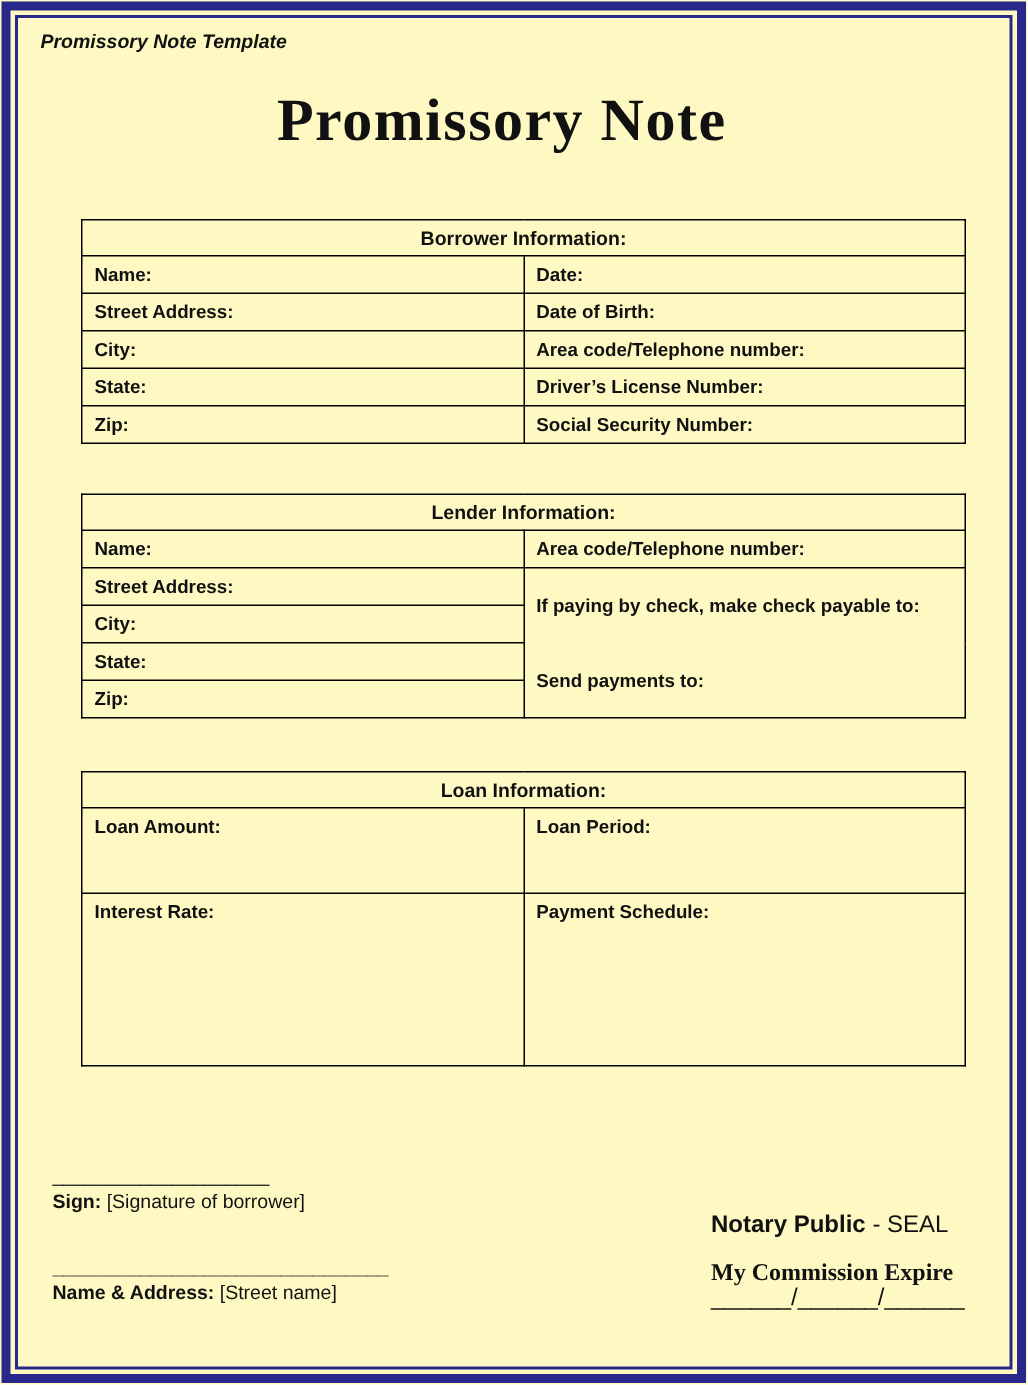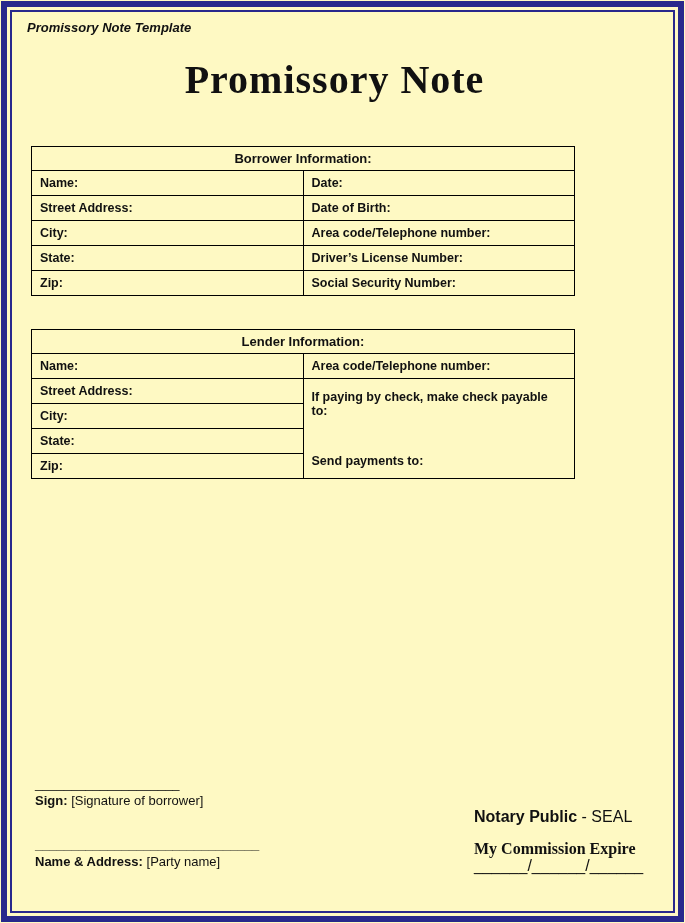--- a/index.html
+++ b/index.html
@@ -27,22 +27,22 @@
     font-size:13px; font-weight:bold; font-style:italic;
   }
   .page-title {
     position:absolute; left:0; right:16px; top:56px;
     text-align:center;
     font-family:"Liberation Serif", serif;
     font-weight:bold; font-size:40px;
     letter-spacing:1px;
   }
   table.doc-table {
-    position:absolute; left:31px;
-    width:544px;
+    position:absolute; left:54px;
+    width:590px;
     border-collapse:collapse;
     table-layout:fixed;
     font-size:12.5px;
     font-weight:bold;
   }
   table.doc-table td {
     border:1px solid #000000;
     padding:3px 8px;
     height:25px;
     box-sizing:border-box;
@@ -138,31 +138,46 @@
     </tr>
     <tr>
       <td>State:</td>
     </tr>
     <tr>
       <td>Zip:</td>
     </tr>
   </tbody>
     </table>
 
+  <table class="doc-table" id="loan-table">
+    <tbody>
+        <tr>
+      <td class="th" colspan="2">Loan Information:</td>
+    </tr>
+    <tr class="loan-row-1">
+      <td>Loan Amount:</td>
+      <td>Loan Period:</td>
+    </tr>
+    <tr class="loan-row-2">
+      <td>Interest Rate:</td>
+      <td>Payment Schedule:</td>
+    </tr>
+  </tbody>
+    </table>
 
   <div class="sign-block">
     <div>____________________</div>
     <div>
       <span class="b">Sign:</span>
       <span class="i">[Signature of borrower]</span>
     </div>
     <div class="name-line">_______________________________</div>
     <div>
       <span class="b">Name &amp; Address:</span>
-      <span class="i">[Party name]</span>
+      <span class="i">[Street name]</span>
     </div>
   </div>
 
   <div class="notary-block">
     <div>
       <span class="b">Notary Public</span>
       <span>- SEAL</span>
     </div>
     <div class="b commission">My Commission Expire</div>
     <div>______/______/______</div>

